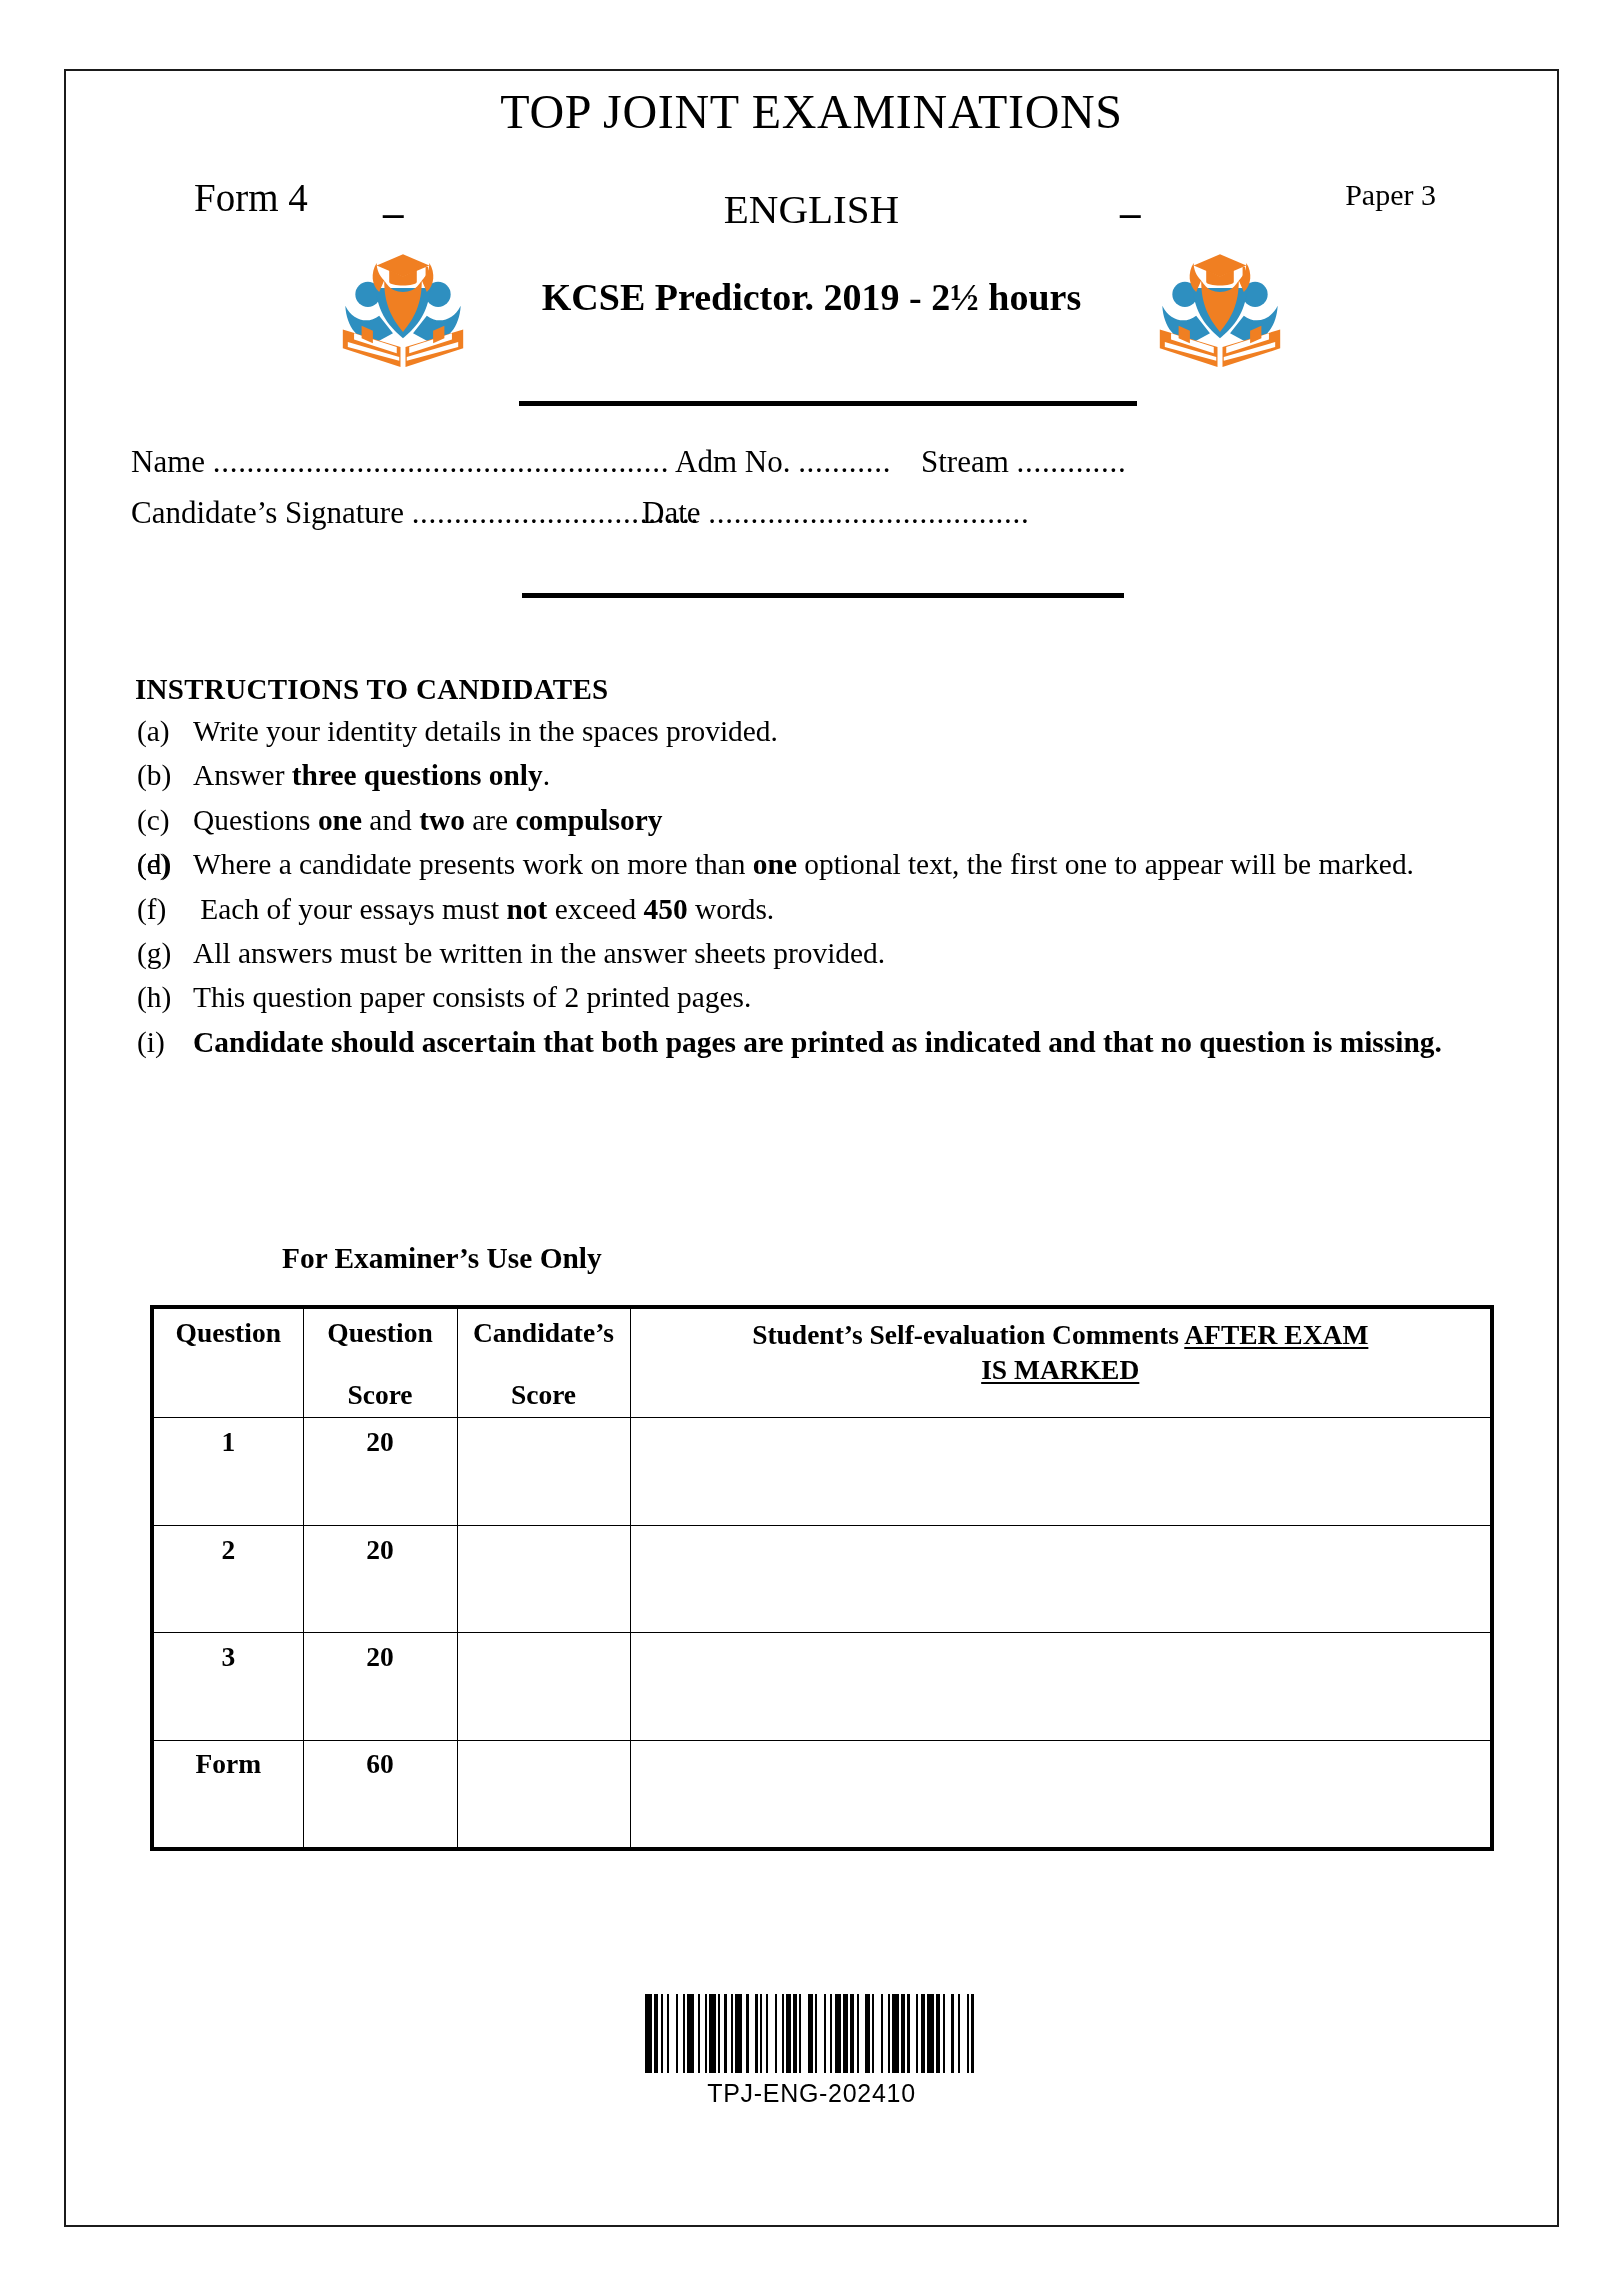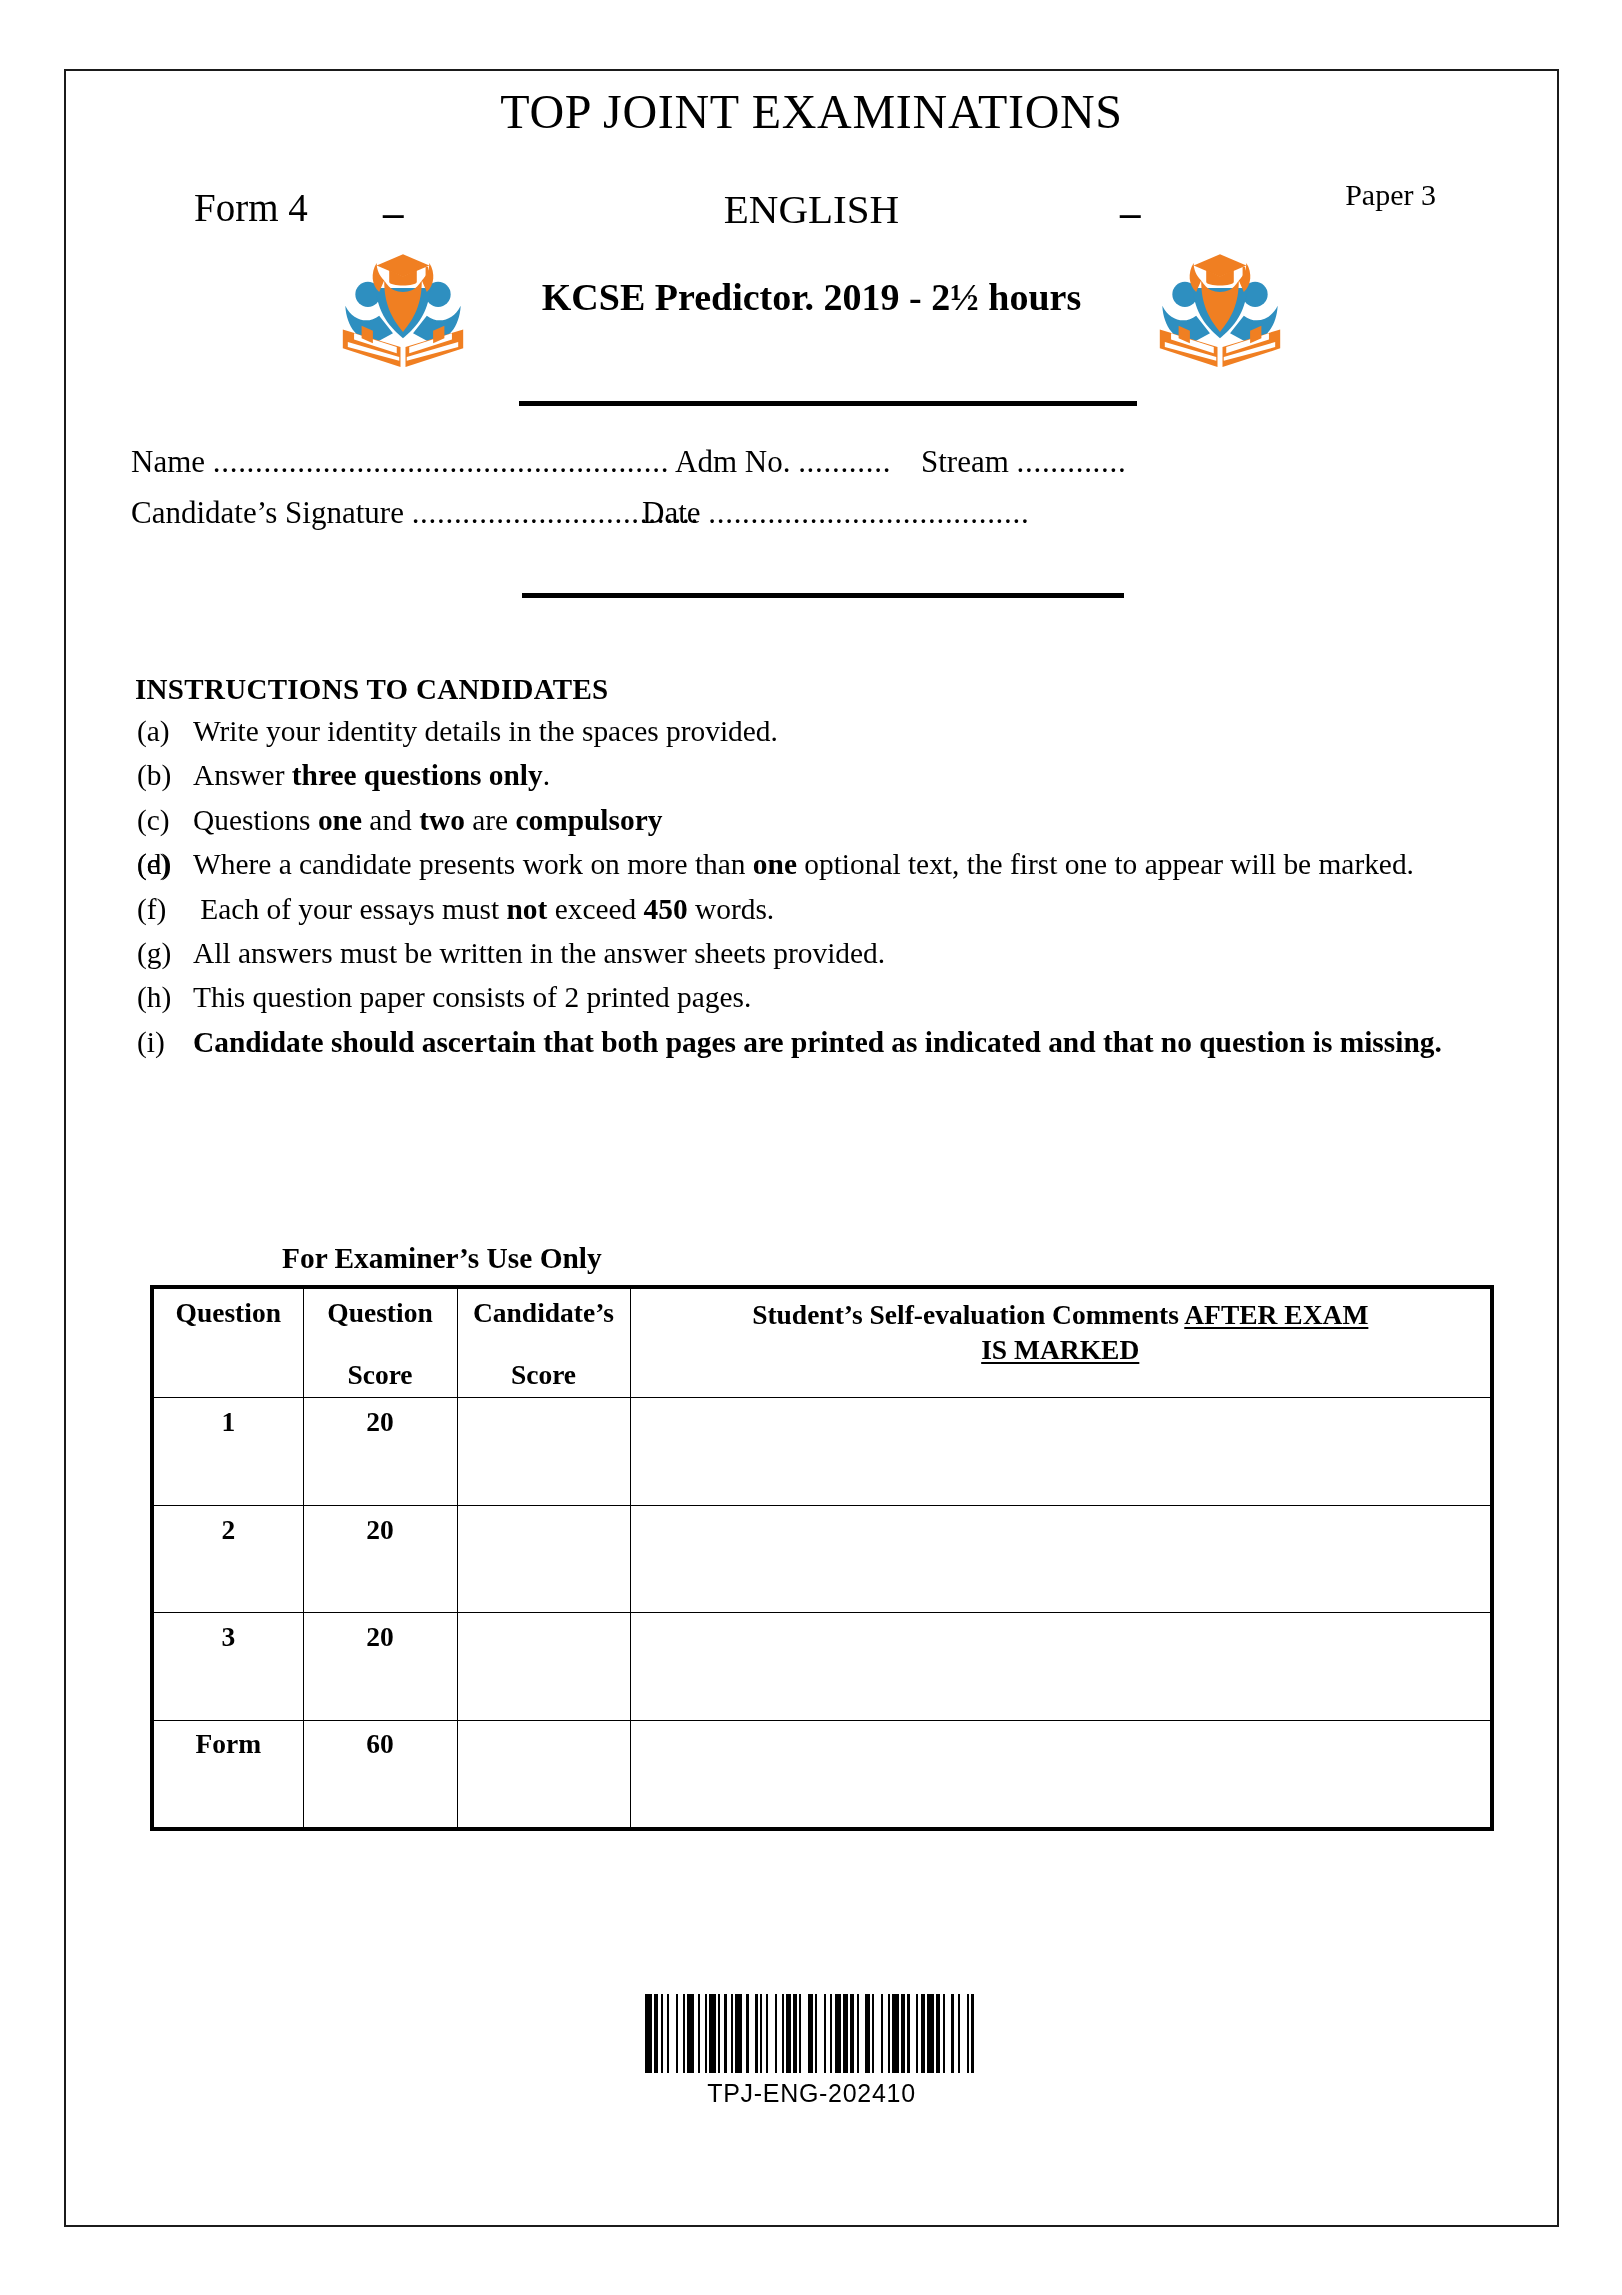--- a/index.html
+++ b/index.html
@@ -61,21 +61,21 @@
   .hdr-row2 {
     position: absolute;
     top: 103px;
     left: 0;
     width: 100%;
     height: 65px;
   }
   .form-label {
     position: absolute;
     left: 128px;
-    top: 11px;
+    top: 1px;
     font-size: 39px;
     font-stretch: condensed;
     white-space: nowrap;
   }
   .dash-1 {
     position: absolute;
     left: 317px;
     top: 14.4px;
     font-size: 41px;
     font-weight: bold;
@@ -217,20 +217,21 @@
     top: 1214px;
     width: 1344px;
     border-collapse: collapse;
     table-layout: fixed;
   }
   table.exam, table.exam th, table.exam td {
     border: 1.3px solid #000;
   }
   table.exam {
     border: 4.6px solid #000;
+    margin-top: 20px;
   }
   table.exam th, table.exam td {
     font-size: 27.5px;
     font-stretch: condensed;
     text-align: center;
     vertical-align: top;
     padding: 7.9px 3.9px 6.5px 3.9px;
   }
   table.exam th {
     font-weight: bold;

